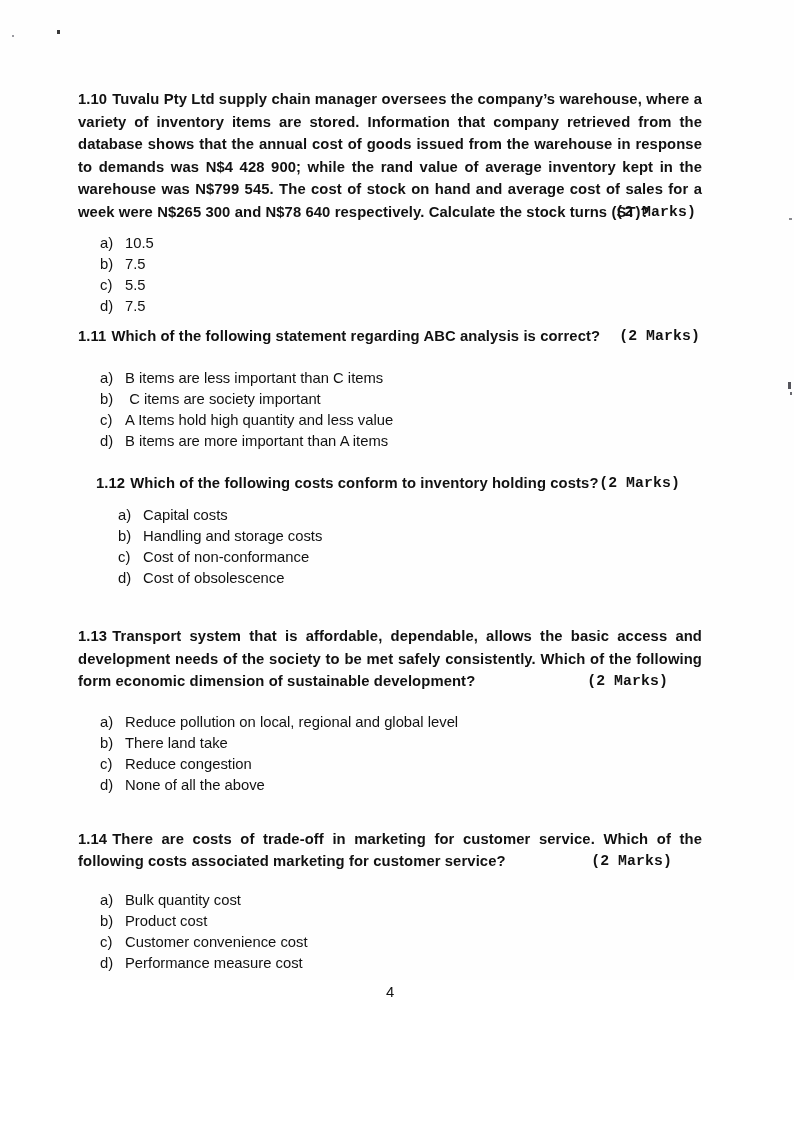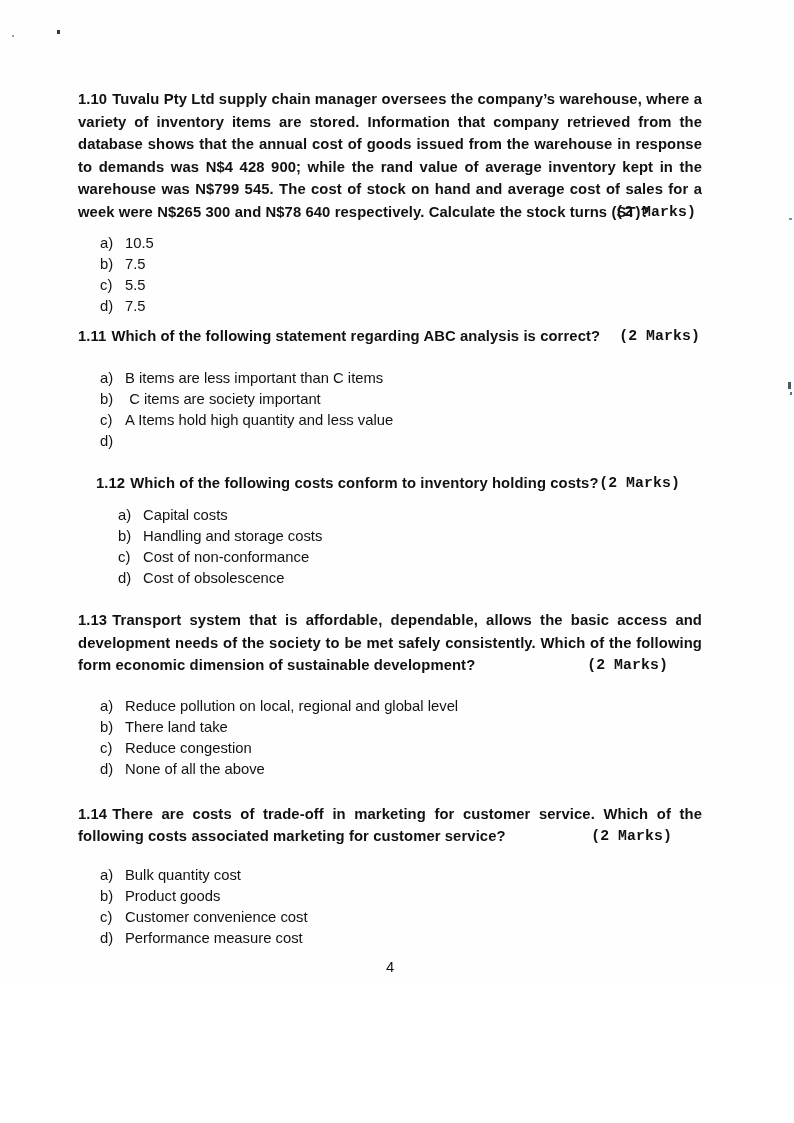--- a/index.html
+++ b/index.html
@@ -33,22 +33,22 @@
   .marks { position: absolute; bottom: 0; font-weight: bold; font-family: Liberation Mono, monospace; }
 
   .question:nth-of-type(1) .marks { right: 6px; }
   .question:nth-of-type(2) .marks { right: 2px; }
   .question:nth-of-type(3) .marks { right: 22px; }
   .question:nth-of-type(4) .marks { right: 34px; }
   .question:nth-of-type(5) .marks { right: 30px; }
 
   .question:nth-of-type(2) { margin-top: 8px; }
   .question:nth-of-type(3) { margin-top: 20px; margin-left: 18px; }
-  .question:nth-of-type(4) { margin-top: 20px; }
-  .question:nth-of-type(5) { margin-top: 23px; }
+  .question:nth-of-type(4) { margin-top: 36px; }
+  .question:nth-of-type(5) { margin-top: 32px; }
 
   
   .options { margin-left: 22px; }
   .question:nth-of-type(1) .options { margin-top: 10px; }
   .question:nth-of-type(2) .options { margin-top: 20px; }
   .question:nth-of-type(3) .options { margin-top: 11px; }
   .question:nth-of-type(4) .options { margin-top: 19px; }
   .question:nth-of-type(5) .options { margin-top: 17px; }
 
   .option {
@@ -125,20 +125,21 @@
         <div class="option">
           <span class="opt-letter">b)</span>
           <span class="opt-text"> C items are society important</span>
         </div>
         <div class="option">
           <span class="opt-letter">c)</span>
           <span class="opt-text">A Items hold high quantity and less value</span>
         </div>
         <div class="option">
           <span class="opt-letter">d)</span>
+          <span class="opt-text">B items are more important than A items</span>
         </div>
       </div>
     </div>
 
     <div class="question">
       <p class="q-head">
         <span class="q-num">1.12</span><span>Which of the following costs conform to inventory holding costs?</span>
         <span class="marks">(2 Marks)</span>
       </p>
       <div class="options">
@@ -191,21 +192,21 @@
         <span class="q-num">1.14</span><span>There are costs of trade-off in marketing for customer service. Which of the following costs associated marketing for customer service?</span>
         <span class="marks">(2 Marks)</span>
       </p>
       <div class="options">
         <div class="option">
           <span class="opt-letter">a)</span>
           <span class="opt-text">Bulk quantity cost</span>
         </div>
         <div class="option">
           <span class="opt-letter">b)</span>
-          <span class="opt-text">Product goods</span>
+          <span class="opt-text">Product cost</span>
         </div>
         <div class="option">
           <span class="opt-letter">c)</span>
           <span class="opt-text">Customer convenience cost</span>
         </div>
         <div class="option">
           <span class="opt-letter">d)</span>
           <span class="opt-text">Performance measure cost</span>
         </div>
       </div>

